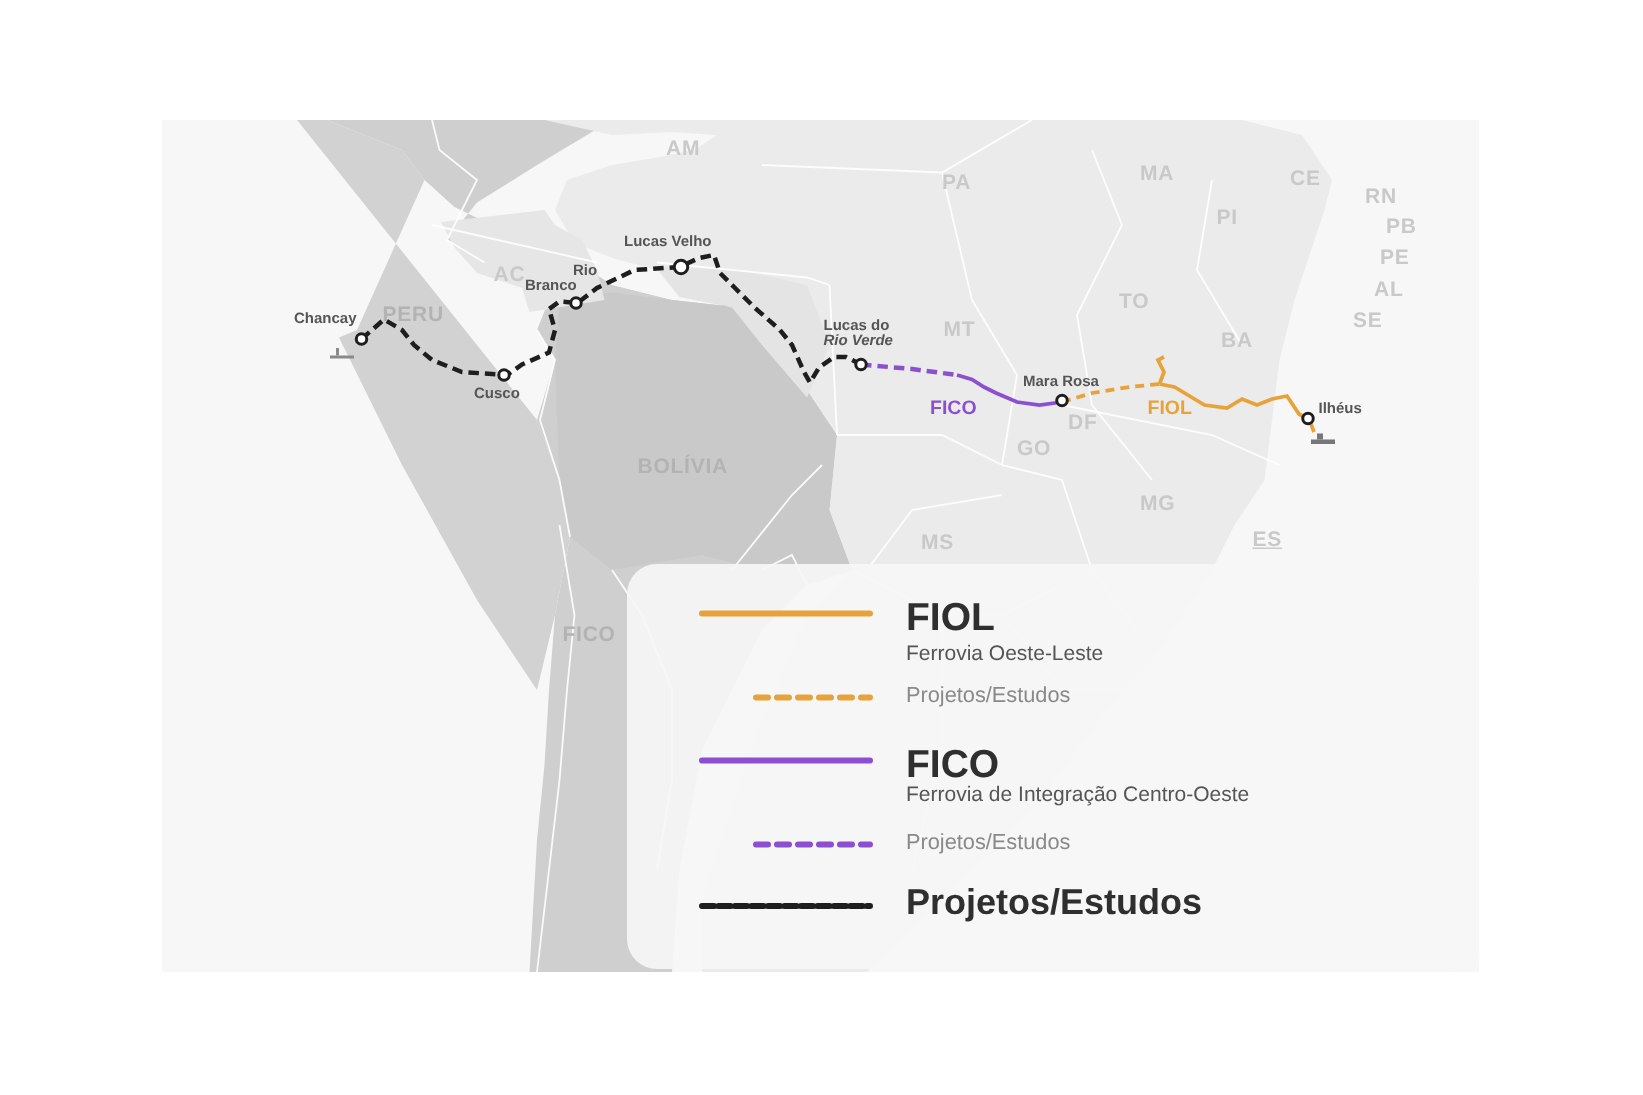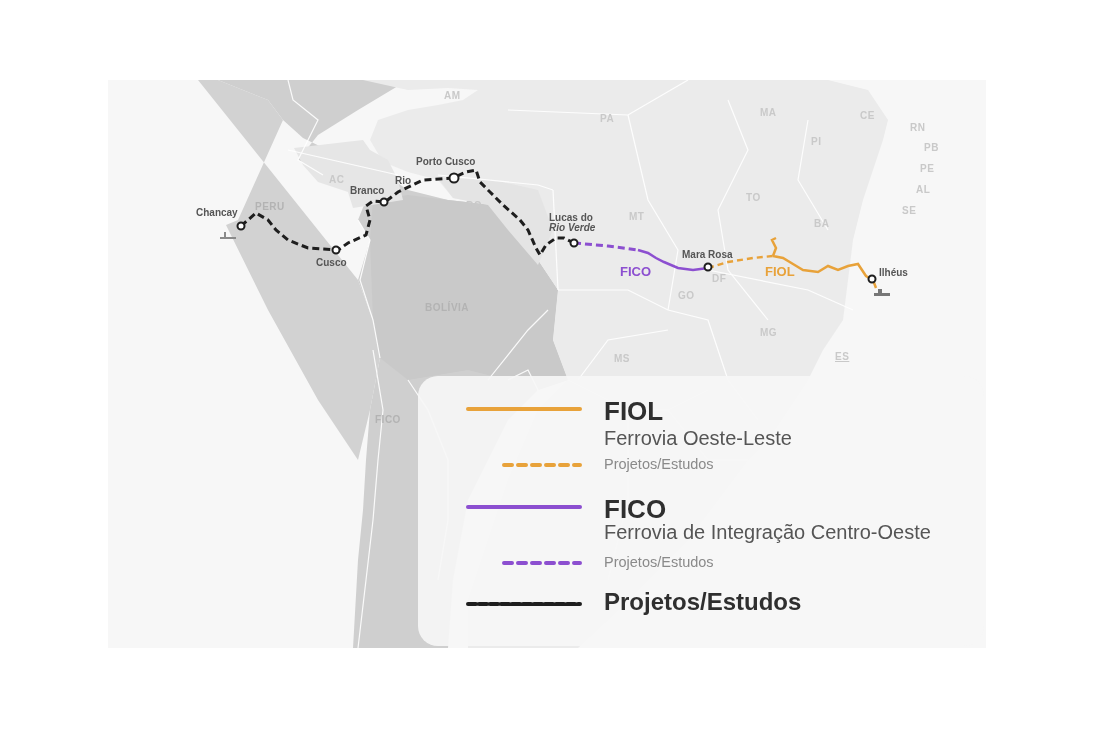--- a/index.html
+++ b/index.html
@@ -1,26 +1,26 @@
 <!DOCTYPE html>
 <html><head>
 <meta charset="utf-8">
 <style>
   html, body { margin:0; padding:0; background:#ffffff; }
   body { width:1095px; height:730px; position:relative; overflow:hidden; font-family:"Liberation Sans", sans-serif; }
   .map-panel { position:absolute; left:108px; top:80px; width:878px; height:568px; background:#f7f7f7; overflow:hidden; }
   svg.map-svg { position:absolute; left:0; top:0; }
-  .region-label { position:absolute; font-size:10px; font-weight:bold; color:#c9c9c9; letter-spacing:0.5px; }
+  .region-label { position:absolute; font-size:14px; font-weight:bold; color:#c9c9c9; letter-spacing:0.5px; }
   .region-label.dark { color:#b3b3b3; }
   .city-label { position:absolute; font-size:10px; font-weight:bold; color:#555; line-height:10px; }
   .route-label { position:absolute; font-size:13px; font-weight:bold; }
   .legend { position:absolute; left:418px; top:376px; width:566px; height:270px; background:rgba(246,246,246,0.92); border-radius:20px; }
   .legend-row { position:absolute; left:0; width:100%; }
   .legend-title { position:absolute; left:186px; font-weight:bold; color:#2f2f2f; }
-  .legend-sub { position:absolute; left:186px; color:#555; font-size:20px; }
+  .legend-sub { position:absolute; left:186px; color:#555; font-size:14px; }
   .legend-note { position:absolute; left:186px; color:#8a8a8a; font-size:14.5px; }
 </style>
 </head>
 <body>
 
 <div class="map-panel">
   <svg class="map-svg" width="878" height="568" viewBox="0 0 878 568">
 
     <path d="M110,0 L300,0 L250,30 L210,55 L190,80 L215,95 L260,115 L250,140 L262,160 L250,200 L265,240 L272,278 L262,330 L258,380 L255,430 L250,480 L245,568 L340,568 L345,500 L360,420 L400,340 L430,310 L460,300 L445,260 L450,210 L430,180 L400,140 L385,125 L340,120 L300,110 L270,90 L230,75 L195,58 L175,40 L160,20 Z" fill="#cfcfcf"></path>
     <path d="M90,0 L110,0 L160,20 L175,40 L130,140 L118,145 L160,230 L210,320 L250,380 L262,330 L272,278 L265,240 L250,200 Z" fill="#d2d2d2"></path>
@@ -77,21 +77,21 @@
       <rect x="112" y="157" width="16" height="2"></rect>
       <rect x="116" y="152" width="2" height="5"></rect>
     </g>
     <g fill="#777">
       <rect x="766" y="213" width="16" height="3"></rect>
       <rect x="770" y="209" width="4" height="4"></rect>
     </g>
   </svg>
 
   <span class="region-label" style="left:336px;top:10px;">AM</span>
-  <span class="region-label" style="left:492px;top:33px;">PA</span>
+  <span class="region-label" style="left:520px;top:33px;">PA</span>
   <span class="region-label" style="left:652px;top:27px;">MA</span>
   <span class="region-label" style="left:752px;top:30px;">CE</span>
   <span class="region-label" style="left:802px;top:42px;">RN</span>
   <span class="region-label" style="left:816px;top:62px;text-align:right;">PB</span>
   <span class="region-label" style="left:812px;top:83px;">PE</span>
   <span class="region-label" style="left:808px;top:104px;">AL</span>
   <span class="region-label" style="left:794px;top:125px;">SE</span>
   <span class="region-label" style="left:703px;top:56px;">PI</span>
   <span class="region-label" style="left:638px;top:112px;">TO</span>
   <span class="region-label" style="left:706px;top:138px;">BA</span>
@@ -102,23 +102,23 @@
   <span class="region-label" style="left:604px;top:193px;">DF</span>
   <span class="region-label" style="left:652px;top:247px;">MG</span>
   <span class="region-label" style="left:506px;top:273px;">MS</span>
   <span class="region-label" style="left:727px;top:271px;text-decoration:underline;">ES</span>
   <span class="region-label dark" style="left:147px;top:121px;">PERU</span>
   <span class="region-label dark" style="left:317px;top:222px;">BOLÍVIA</span>
   <span class="region-label dark" style="left:267px;top:334px;">FICO</span>
 
   <span class="city-label" style="left:88px;top:128px;">Chancay</span>
   <span class="city-label" style="left:208px;top:178px;">Cusco</span>
-  <span class="city-label" style="left:247px;top:96px;padding-left:40px;">Rio</span>
+  <span class="city-label" style="left:234px;top:96px;padding-left:40px;">Rio</span>
   <span class="city-label" style="left:242px;top:106px;">Branco</span>
-  <span class="city-label" style="left:308px;top:77px;">Porto Cusco</span>
+  <span class="city-label" style="left:308px;top:77px;">Lucas Velho</span>
   <span class="city-label" style="left:441px;top:133px;">Lucas do</span>
   <span class="city-label" style="left:441px;top:143px;font-style:italic;">Rio Verde</span>
   <span class="city-label" style="left:574px;top:170px;">Mara Rosa</span>
   <span class="city-label" style="left:771px;top:188px;">Ilhéus</span>
 
   <span class="route-label" style="left:512px;top:184px;color:#8c4fd0;">FICO</span>
   <span class="route-label" style="left:657px;top:184px;color:#e8a23a;">FIOL</span>
 </div>
 
 <div class="legend">

